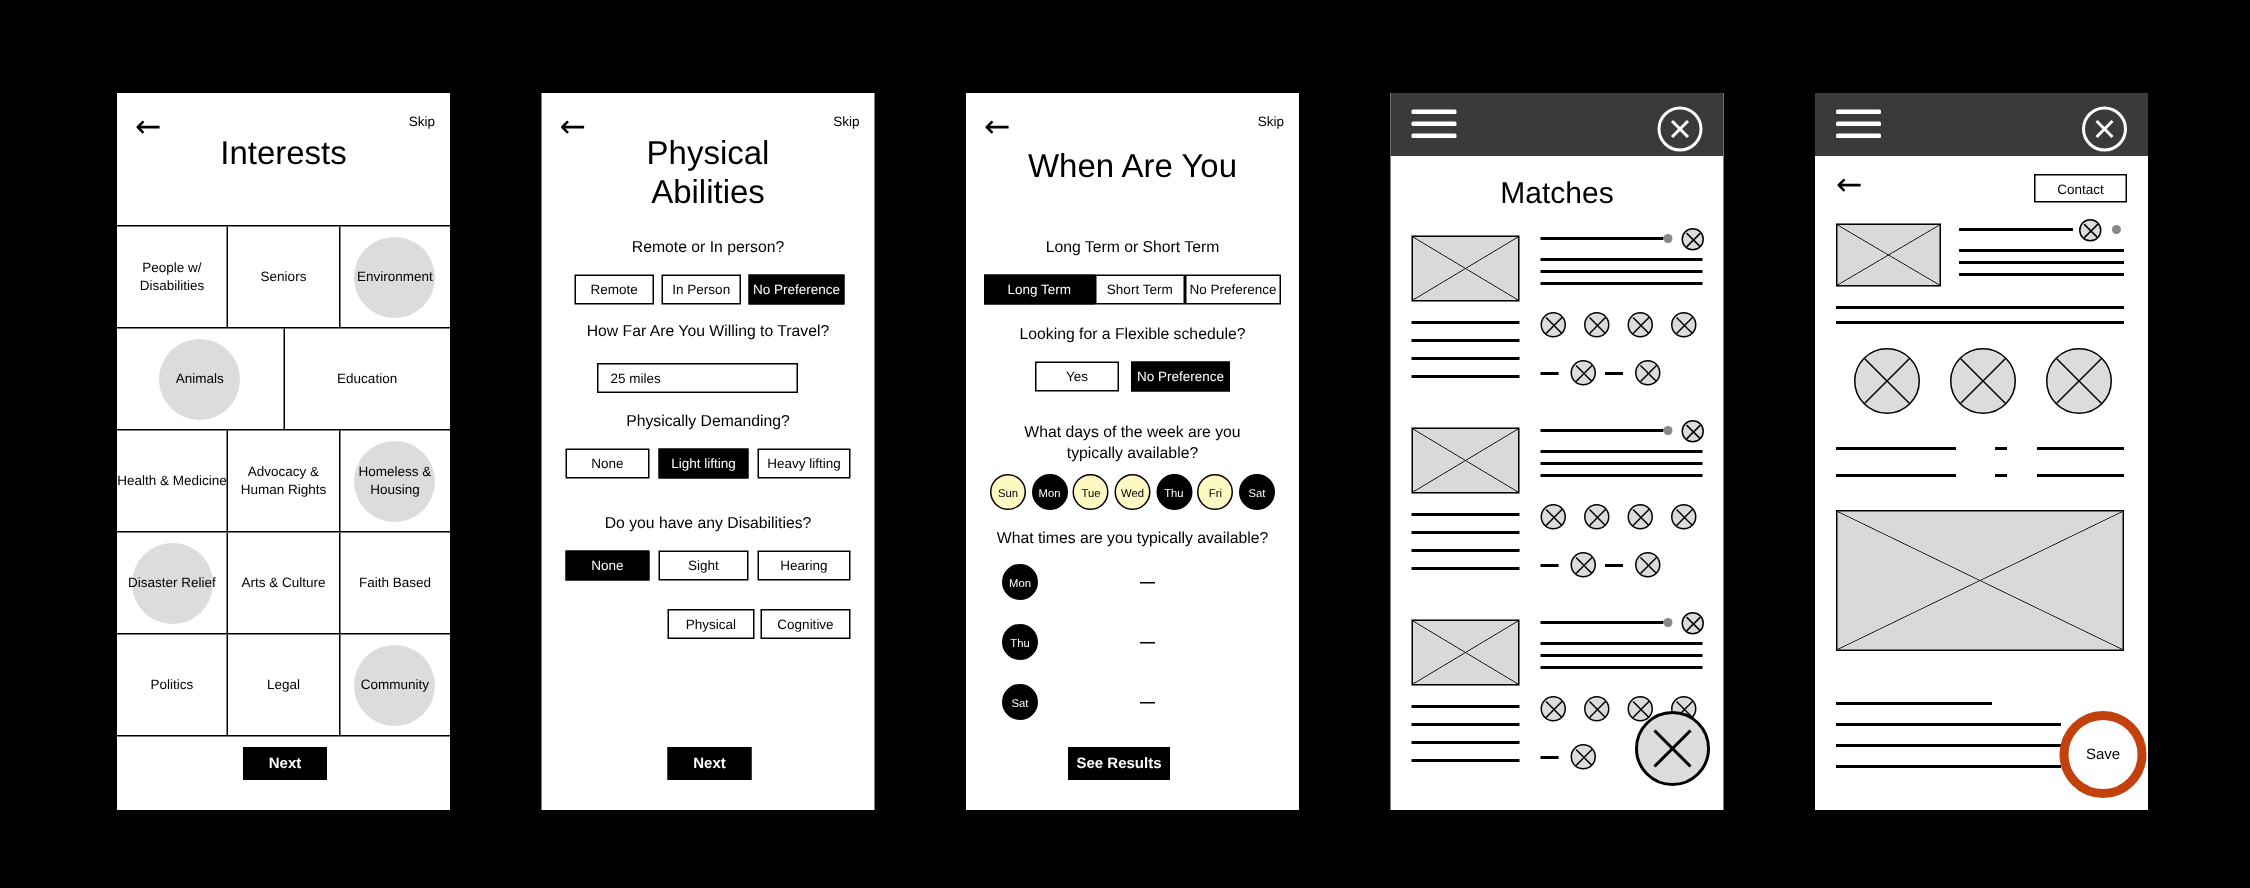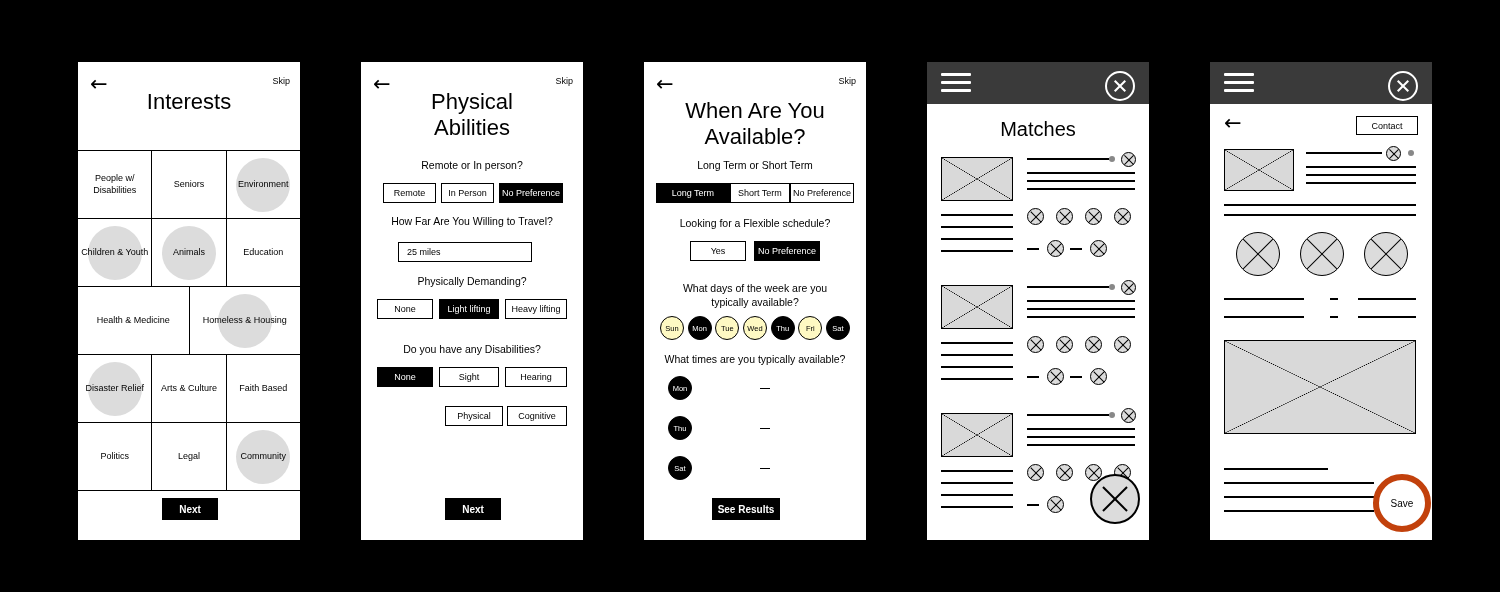--- a/index.html
+++ b/index.html
@@ -73,33 +73,32 @@
             <span>Seniors</span>
           </div>
         <div class="gcell">
             <div class="blob"></div>
             <span>Environment</span>
           </div>
       </div>
       <div class="grow">
         <div class="gcell">
             <div class="blob"></div>
-            <span>Children &amp; Youth</span>
-          </div>
-        <div class="gcell">
-            <div class="blob"></div>
             <span>Animals</span>
           </div>
         <div class="gcell">
             <span>Education</span>
           </div>
       </div>
       <div class="grow">
         <div class="gcell">
             <span>Health &amp; Medicine</span>
+          </div>
+        <div class="gcell">
+            <span>Advocacy &amp; Human Rights</span>
           </div>
         <div class="gcell">
             <div class="blob"></div>
             <span>Homeless &amp; Housing</span>
           </div>
       </div>
       <div class="grow">
         <div class="gcell">
             <div class="blob"></div>
             <span>Disaster Relief</span>
@@ -165,21 +164,20 @@
     </div>
 
     <div class="btn dark big" style="position:absolute;left:84px;top:436px;width:56px;">Next</div>
   </div>
 
   <div class="phone" style="left:644px;top:62px;width:222px;height:478px;">
     <div class="backarrow" style="position:absolute;left:12px;top:12px;">←</div>
     <div class="skip" style="position:absolute;right:10px;top:14px;">Skip</div>
     <div class="screen-title" style="position:absolute;left:0;right:0;top:36px;">
       <div>When Are You</div>
-      <div>Available?</div>
     </div>
 
     <div class="qlabel" style="position:absolute;left:0;right:0;top:97px;">Long Term or Short Term</div>
     <div style="position:absolute;left:12px;top:121px;width:198px;display:flex;justify-content:space-between;">
       <div class="btn dark" style="width:76px;">Long Term</div>
       <div class="btn" style="width:62px;">Short Term</div>
       <div class="btn" style="width:66px;">No Preference</div>
     </div>
 
     <div class="qlabel" style="position:absolute;left:0;right:0;top:155px;">Looking for a Flexible schedule?</div>

